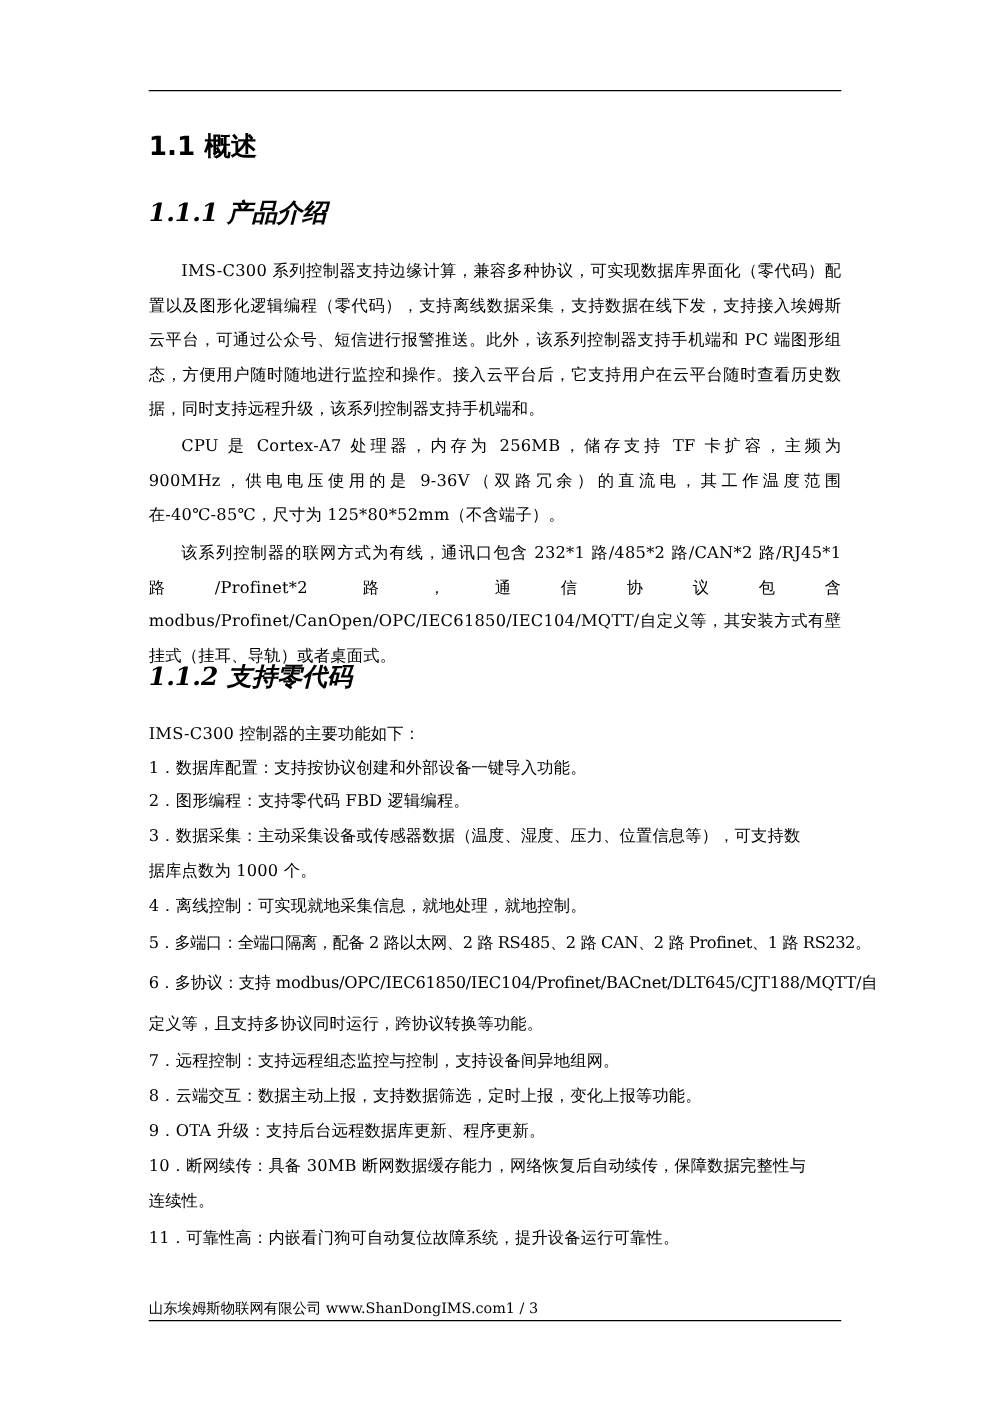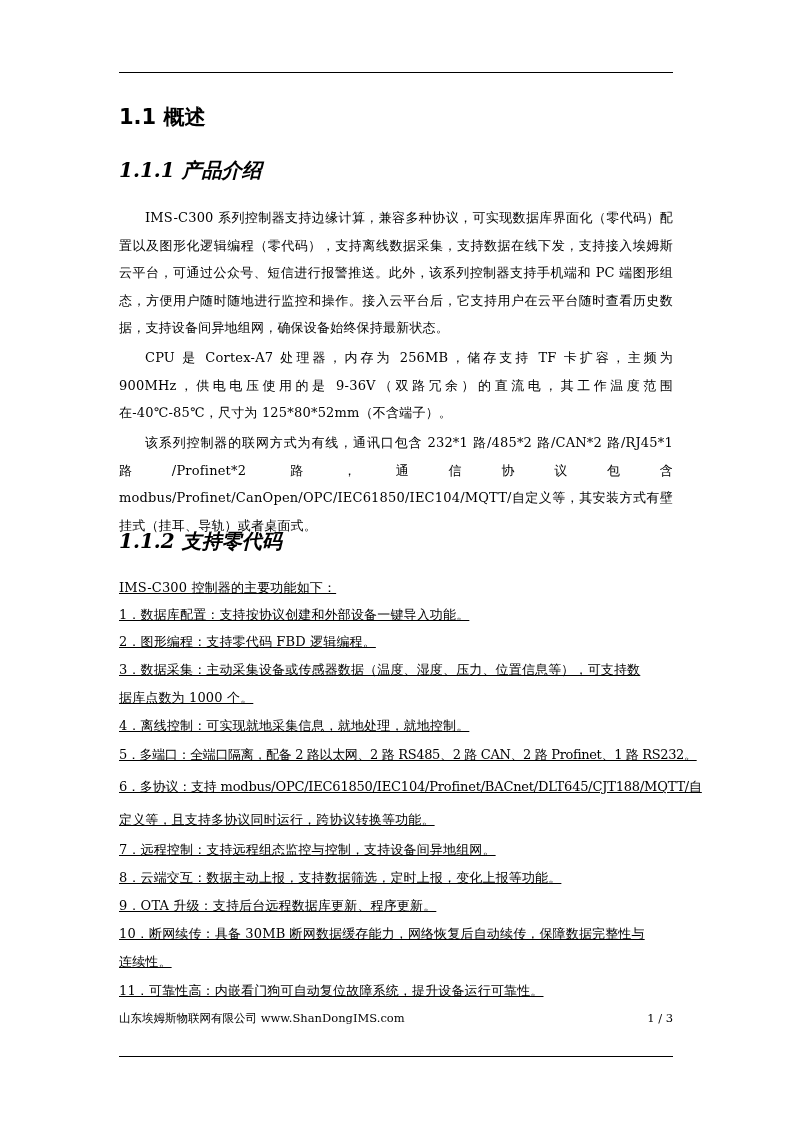--- a/index.html
+++ b/index.html
@@ -6,35 +6,35 @@
     body { width: 793px; height: 1122px; position: relative; overflow: hidden;
            font-family: "DejaVu Serif", "Liberation Serif", serif; color: #000; }
     .rule-top { position: absolute; left: 119px; top: 72px; width: 554px; height: 0; border-top: 1.3px solid #000; }
     .h1 { position: absolute; left: 119px; top: 102px; font-family: "DejaVu Sans", "Liberation Sans", sans-serif;
           font-weight: bold; font-size: 21px; line-height: 30px; margin: 0; }
     .h2 { position: absolute; left: 119px; font-family: "DejaVu Serif", "Liberation Serif", serif;
           font-weight: bold; font-size: 20px; line-height: 30px; margin: 0; font-style: italic; }
     .para { position: absolute; left: 119px; width: 554px; font-size: 13px; line-height: 27.5px;
             text-align: justify; text-indent: 26px; margin: 0; letter-spacing: 0.2px; }
     .line { position: absolute; left: 119px; width: 554px; font-size: 13px; line-height: 20px; margin: 0;
-            white-space: nowrap; letter-spacing: 0.15px; text-decoration: underline; }
-    .footer { position: absolute; left: 119px; top: 1010px; width: 554px; font-size: 11.5px; line-height: 16px;
-              display: flex; justify-content: space-between; }
+            white-space: nowrap; letter-spacing: 0.15px; }
+    .footer { position: absolute; left: 119px; top: 1038px; width: 554px; font-size: 11.5px; line-height: 16px;
+              display: flex; }
     .rule-bottom { position: absolute; left: 119px; top: 1056px; width: 554px; height: 0; border-top: 1.3px solid #000; }
   </style>
 </head>
 <body>
 
 <div class="rule-top"></div>
 
 <h1 class="h1">1.1 概述</h1>
 
 <h2 class="h2" style="top:155px">1.1.1 产品介绍</h2>
 
-<p class="para" style="top:204px">IMS-C300 系列控制器支持边缘计算，兼容多种协议，可实现数据库界面化（零代码）配置以及图形化逻辑编程（零代码），支持离线数据采集，支持数据在线下发，支持接入埃姆斯云平台，可通过公众号、短信进行报警推送。此外，该系列控制器支持手机端和 PC 端图形组态，方便用户随时随地进行监控和操作。接入云平台后，它支持用户在云平台随时查看历史数据，支持设备间异地组网，确保设备始终保持最新状态。</p>
+<p class="para" style="top:204px">IMS-C300 系列控制器支持边缘计算，兼容多种协议，可实现数据库界面化（零代码）配置以及图形化逻辑编程（零代码），支持离线数据采集，支持数据在线下发，支持接入埃姆斯云平台，可通过公众号、短信进行报警推送。此外，该系列控制器支持手机端和 PC 端图形组态，方便用户随时随地进行监控和操作。接入云平台后，它支持用户在云平台随时查看历史数据，同时支持远程升级，该系列控制器支持手机端和。</p>
 <p class="para" style="top:344px">CPU 是 Cortex-A7 处理器，内存为 256MB，储存支持 TF 卡扩容，主频为 900MHz，供电电压使用的是 9-36V（双路冗余）的直流电，其工作温度范围在-40℃-85℃，尺寸为 125*80*52mm（不含端子）。</p>
 <p class="para" style="top:429px">该系列控制器的联网方式为有线，通讯口包含 232*1 路/485*2 路/CAN*2 路/RJ45*1 路/Profinet*2 路，通信协议包含 modbus/Profinet/CanOpen/OPC/IEC61850/IEC104/MQTT/自定义等，其安装方式有壁挂式（挂耳、导轨）或者桌面式。</p>
 
 <h2 class="h2" style="top:526px">1.1.2 支持零代码</h2>
 
 <p class="line" style="top:578px">IMS-C300 控制器的主要功能如下：</p>
 <p class="line" style="top:605px">1．数据库配置：支持按协议创建和外部设备一键导入功能。</p>
 <p class="line" style="top:632px">2．图形编程：支持零代码 FBD 逻辑编程。</p>
 <p class="line" style="top:660px">3．数据采集：主动采集设备或传感器数据（温度、湿度、压力、位置信息等），可支持数</p>
 <p class="line" style="top:688px">据库点数为 1000 个。</p>

